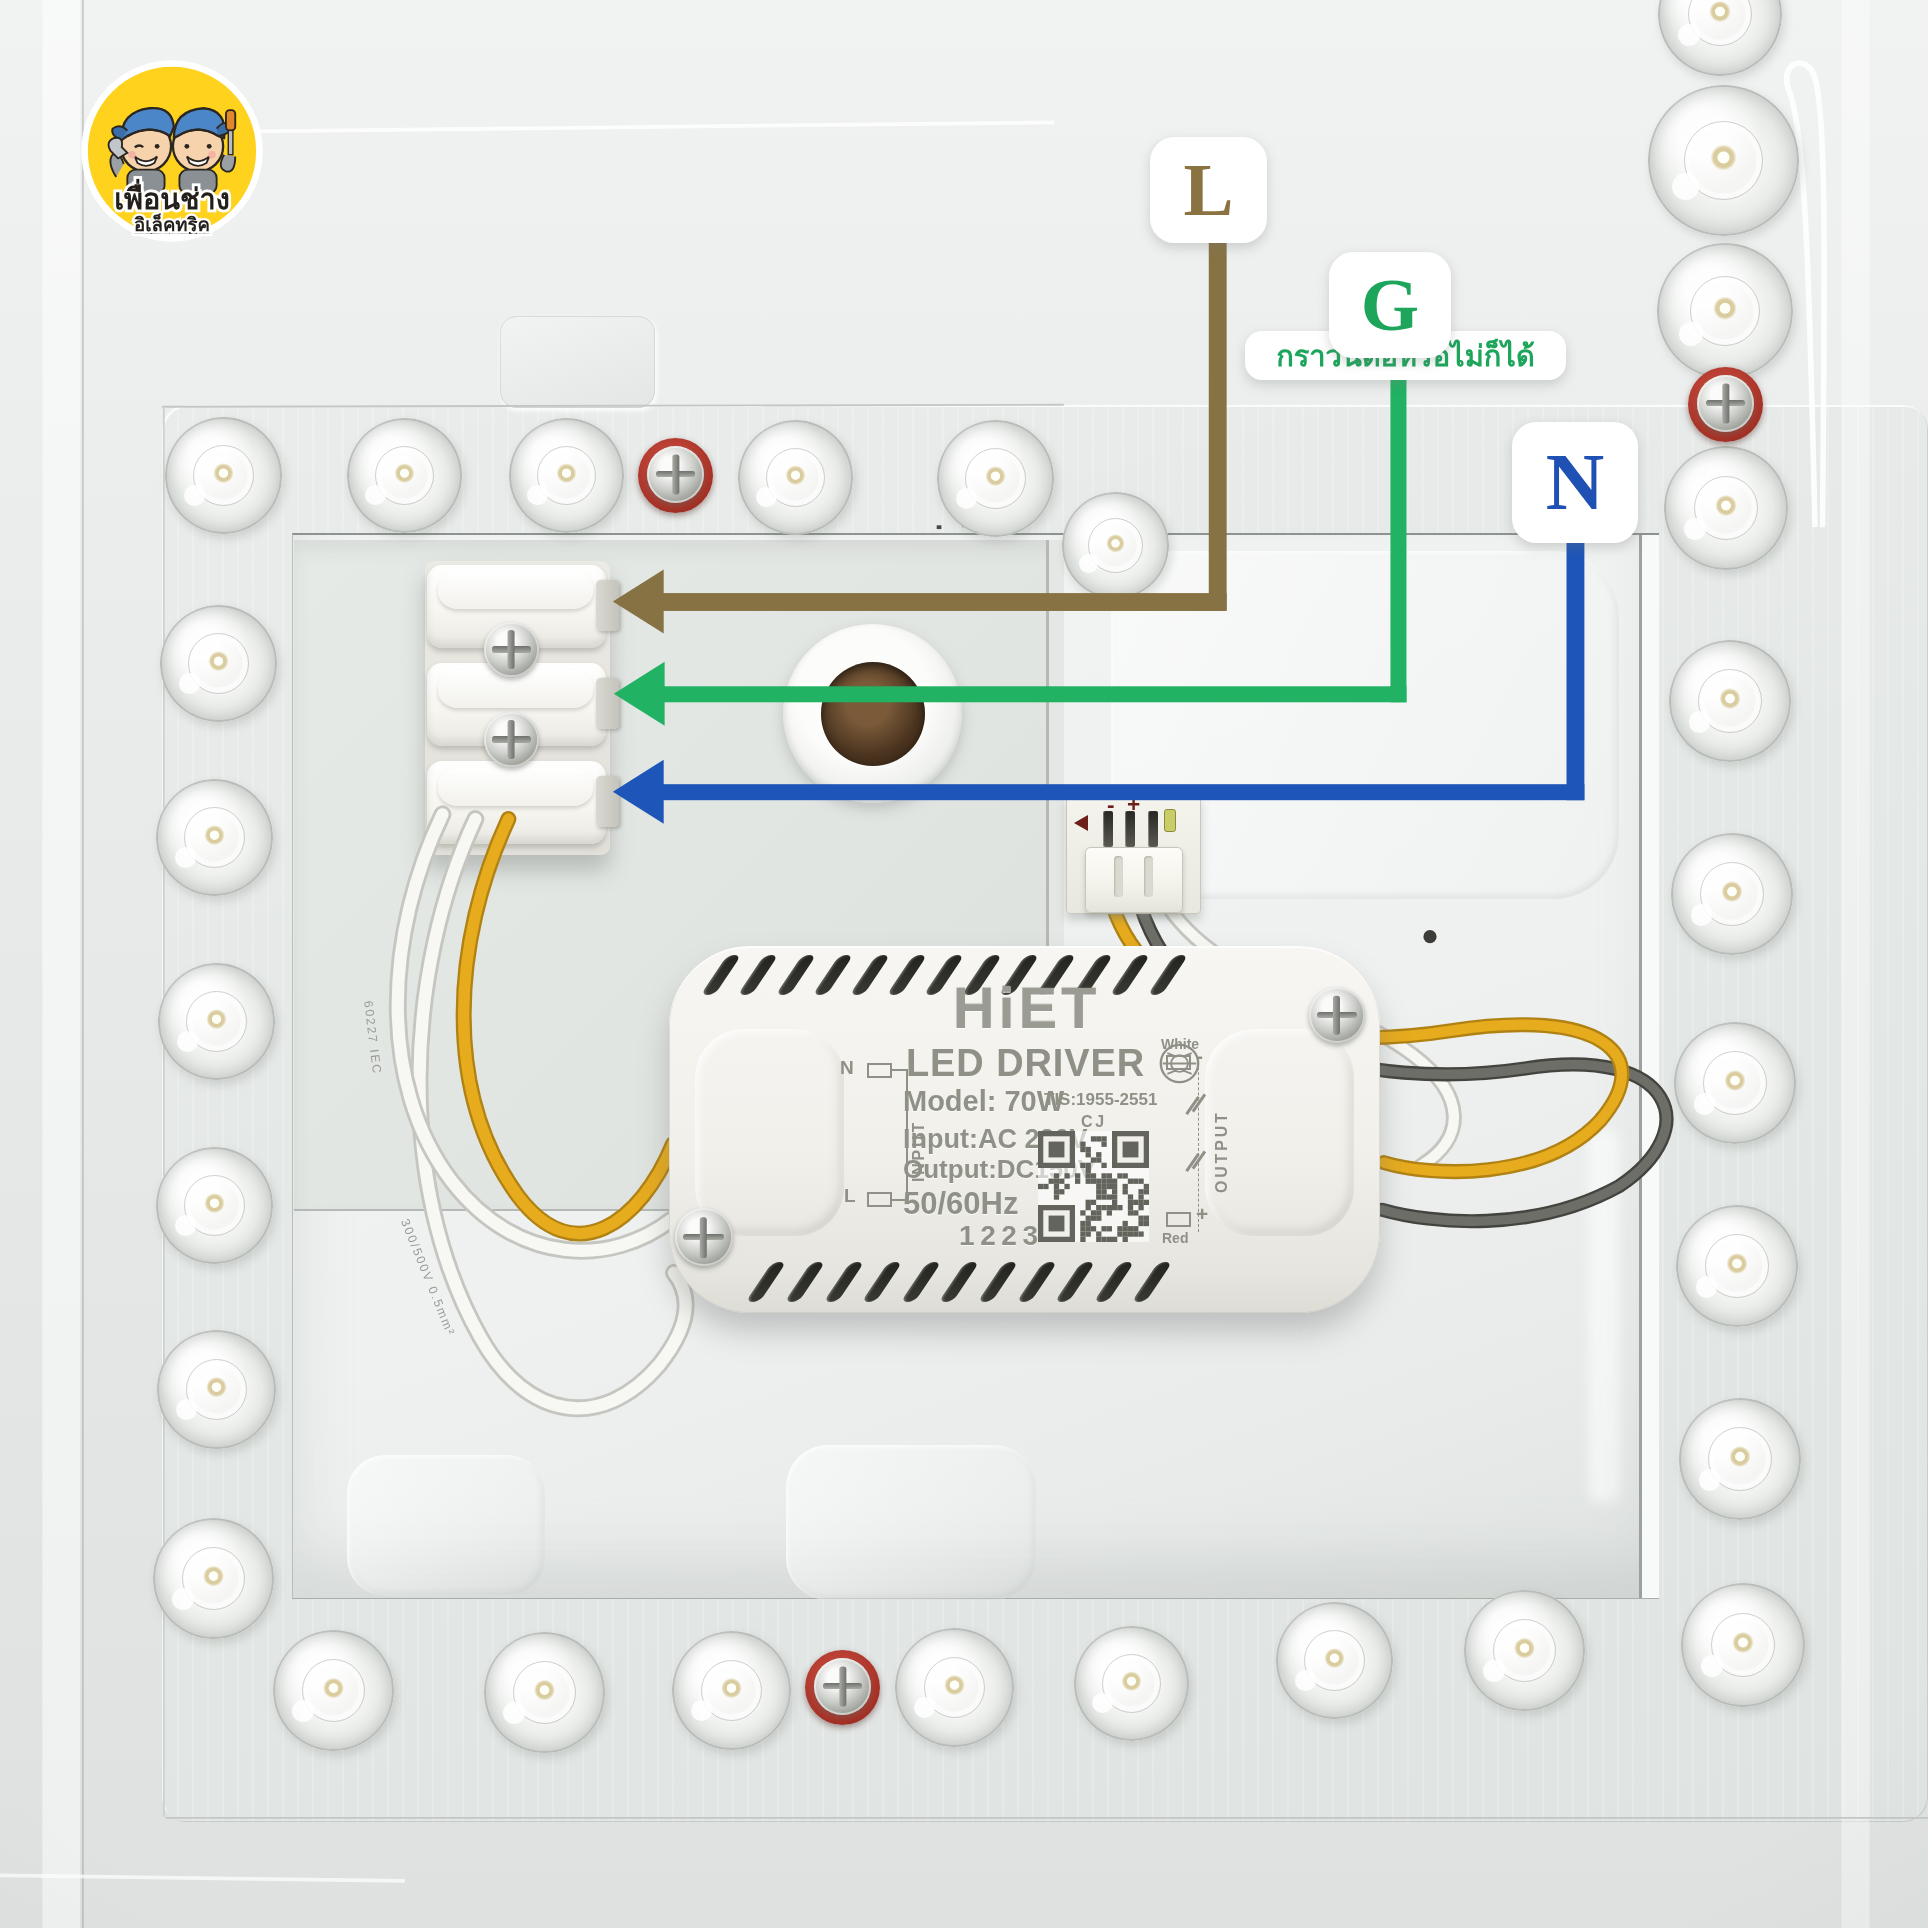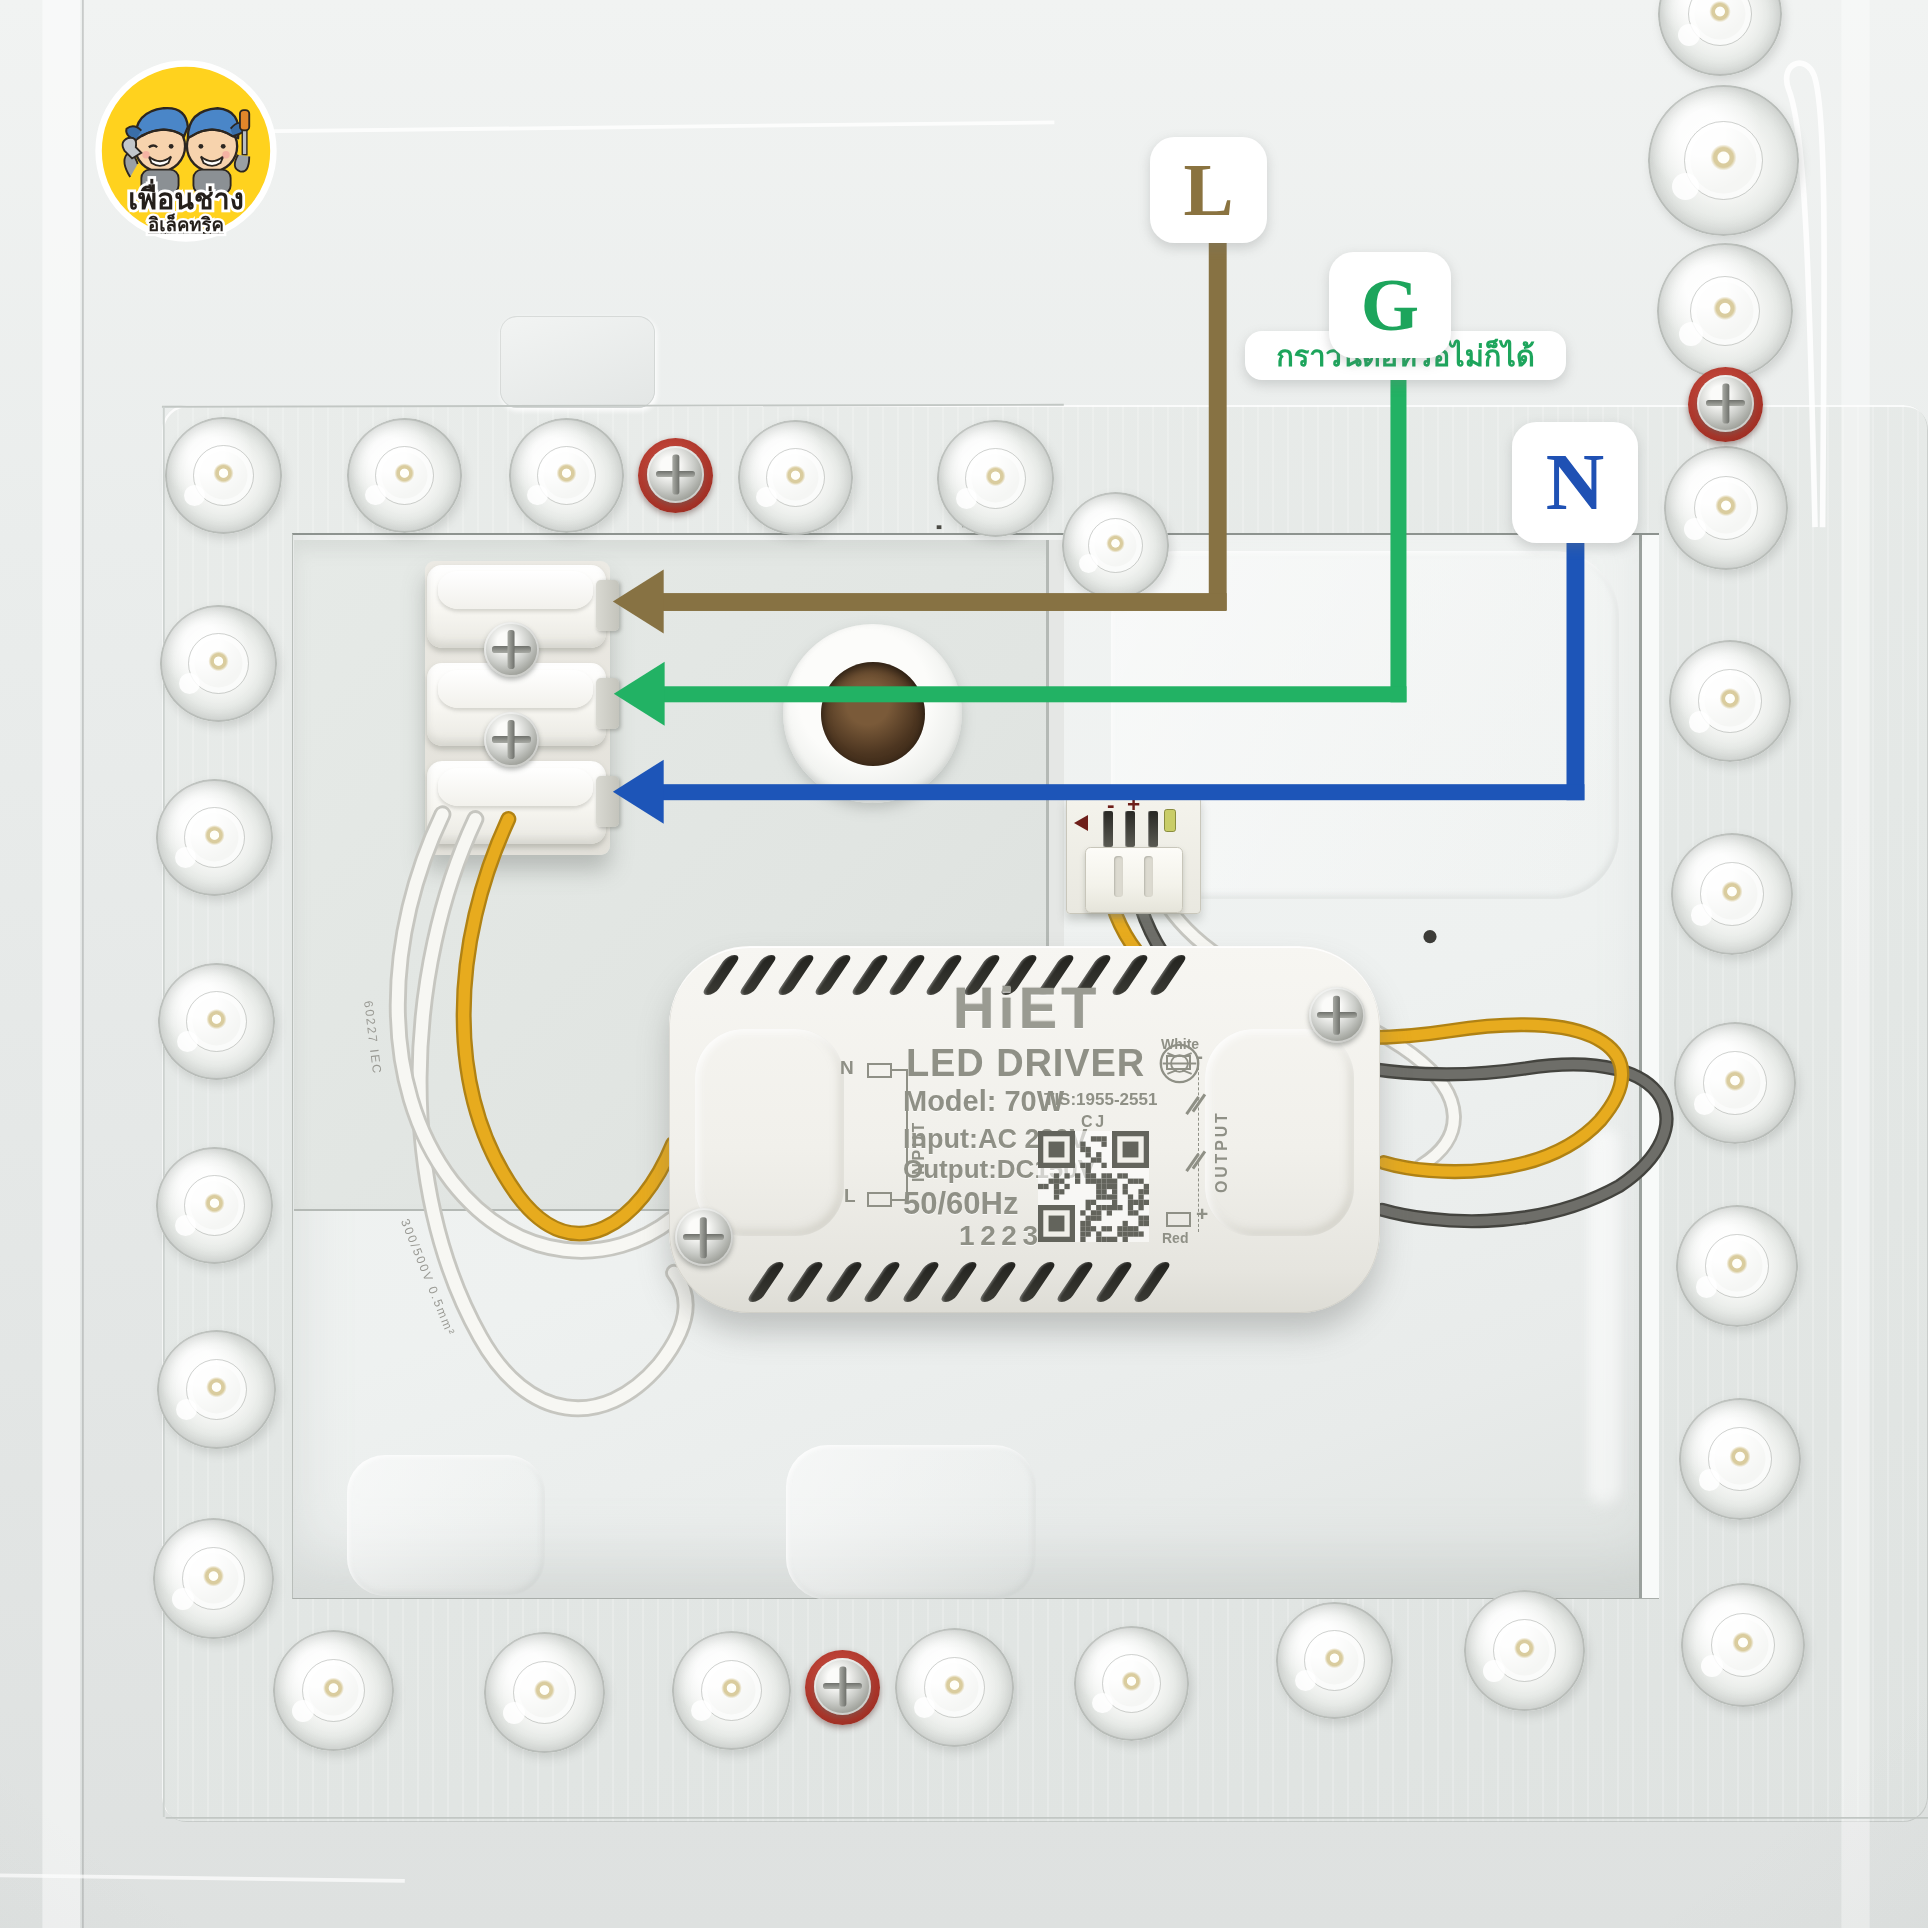--- a/index.html
+++ b/index.html
@@ -129,21 +129,21 @@
   .tag-g{left:1329px;top:252px;width:122px;height:106px;font-size:75px;}
   .tag-n{left:1512px;top:422px;width:126px;height:121px;font-size:81px;}
   .tag-note{left:1245px;top:331px;width:321px;height:49px;border-radius:17px;font-size:29px;
     font-family:"Liberation Sans",sans-serif;z-index:13;}
   svg.overlay{inset:0;width:1928px;height:1928px;z-index:13;pointer-events:none;}
   svg.wires{inset:0;width:1928px;height:1928px;z-index:8;pointer-events:none;}
   svg.decor{inset:0;width:1928px;height:1928px;z-index:4;pointer-events:none;}
   .wire-mark{color:#9a9a94;font-size:12.2px;letter-spacing:1.9px;z-index:9;white-space:nowrap;}
 
   
-  .logo{left:93px;top:58px;width:186px;height:186px;z-index:15;}
+  .logo{left:79px;top:58px;width:186px;height:186px;z-index:15;}
 </style>
 </head>
 <body>
 
 <div class="stage">
 
   <div class="sheet"></div>
   <div class="emboss-tab"></div>
   <div class="big-square"></div>
   <div class="recess"></div>

